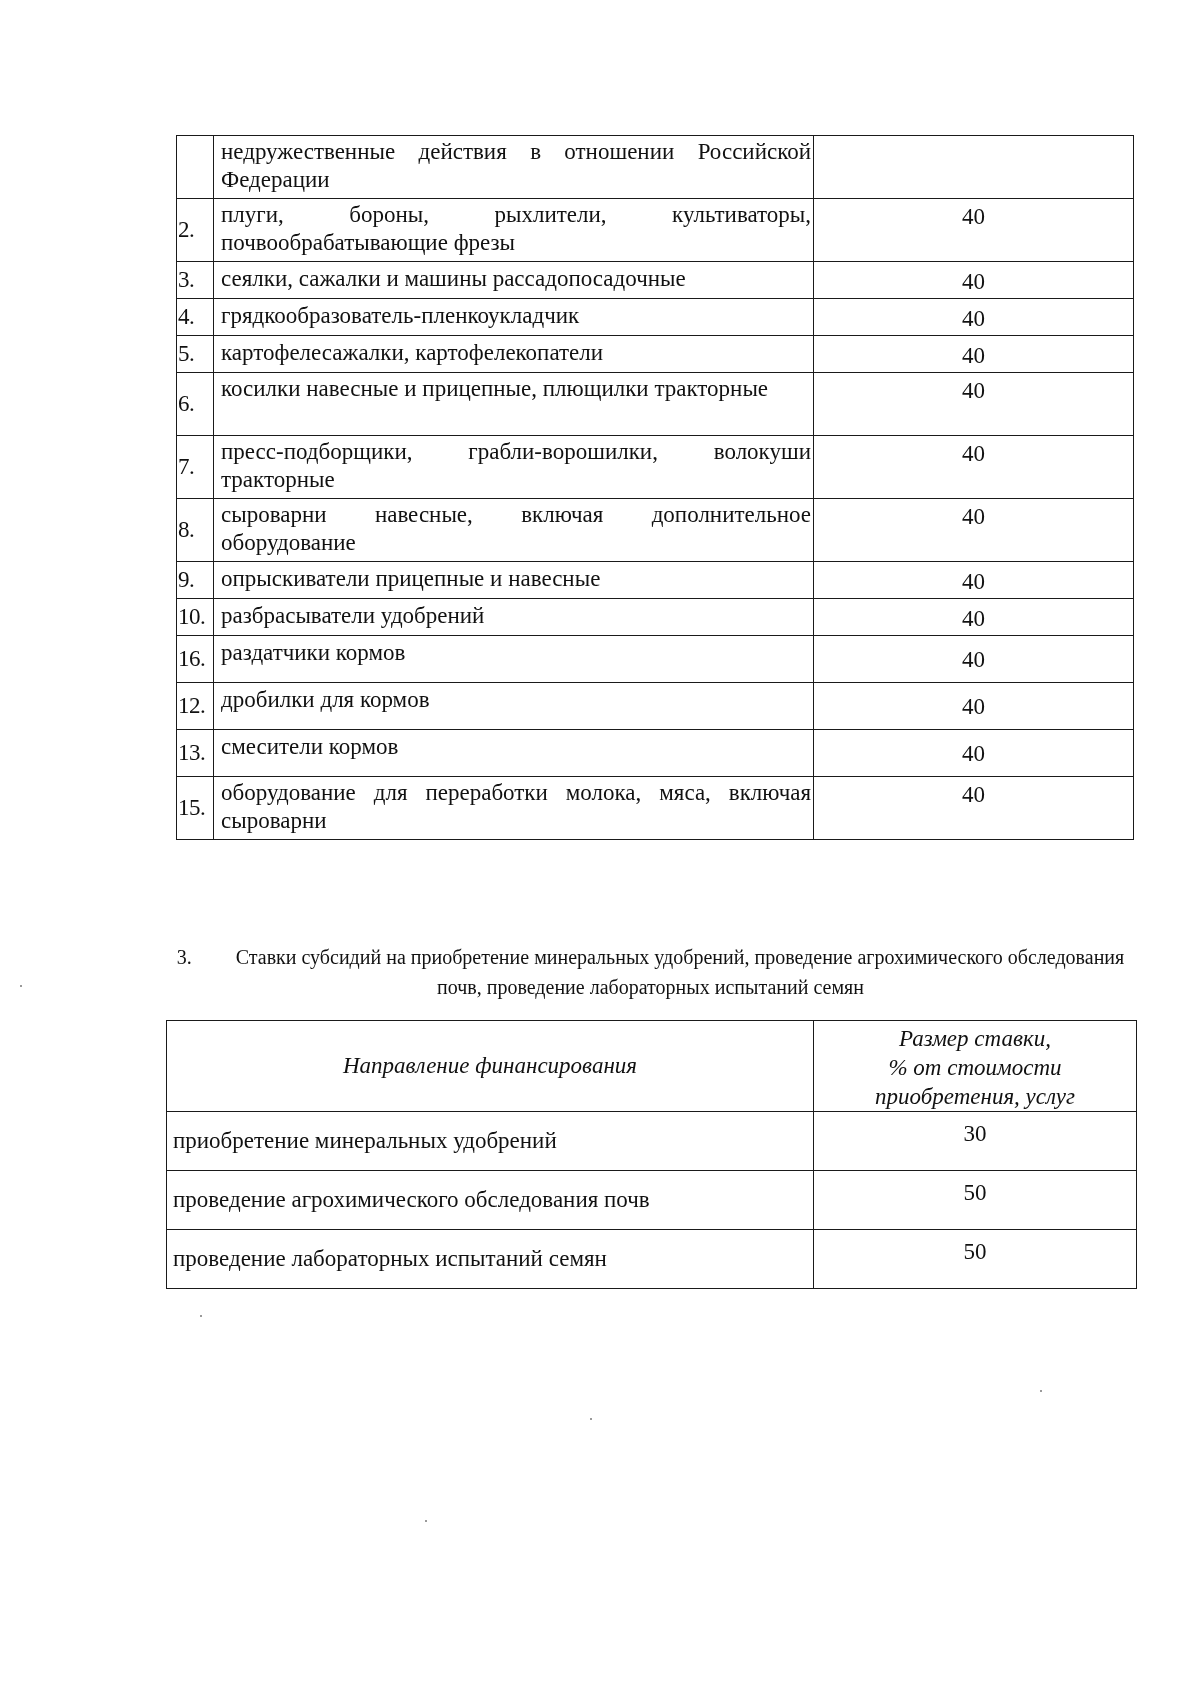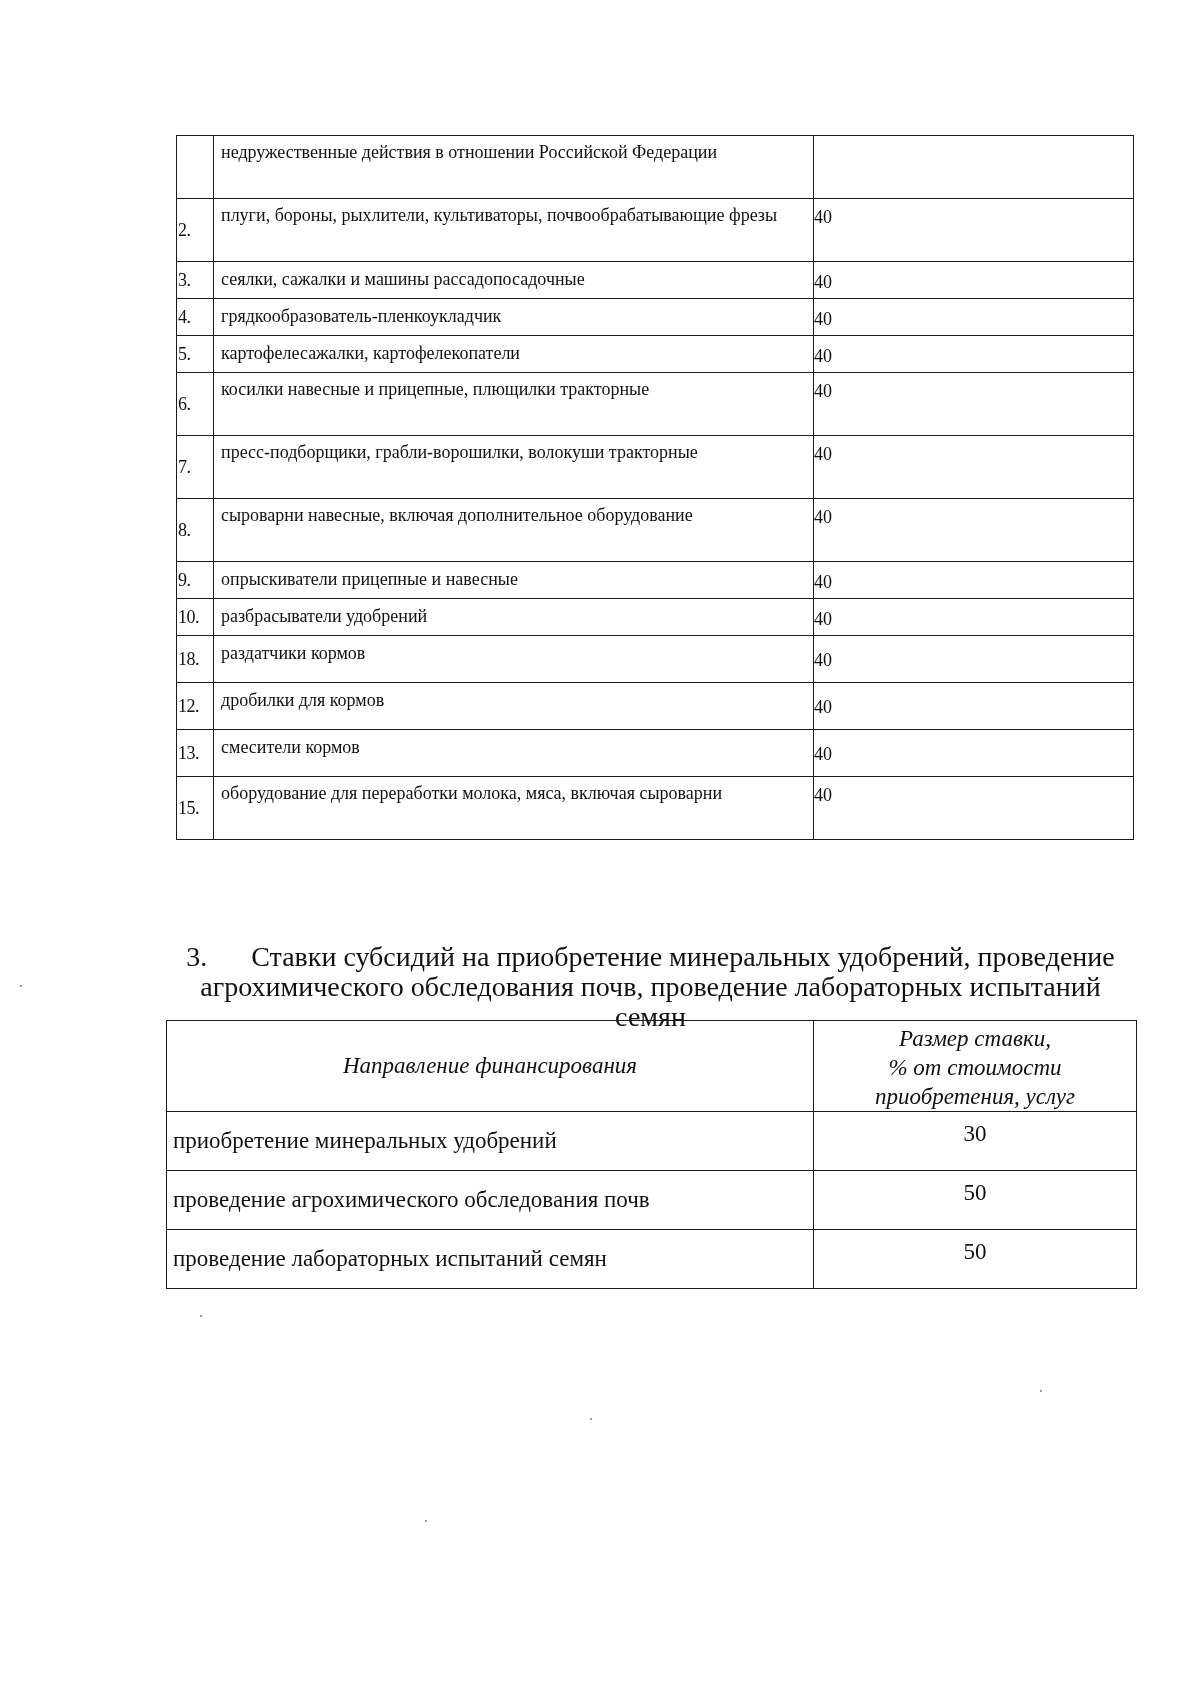--- a/index.html
+++ b/index.html
@@ -23,21 +23,21 @@
     }
 
     
     .t1 {
       position: absolute;
       left: 176px;
       top: 135px;
       width: 957px;
       border-collapse: collapse;
       table-layout: fixed;
-      font-size: 18px;
+      font-size: 23px;
       line-height: 28px;
     }
     .t1 col.c-num { width: 37px; }
     .t1 col.c-name { width: 600px; }
     .t1 col.c-val { width: 320px; }
     .t1 td {
       border: 1.6px solid #1a1a1a;
       padding: 0;
       vertical-align: top;
     }
@@ -49,35 +49,36 @@
     }
     .t1 td.name {
       padding: 2px 2px 2px 7px;
       text-align: justify;
       text-align-last: left;
     }
     .t1 td.name.one {
       padding-top: 3px;
     }
     .t1 td.val {
+      text-align: center;
       padding-top: 4px;
     }
     .t1 tr.h1 td { height: 30px; }
     .t1 tr.h2 td { height: 58px; }
     .t1 tr.h1 td.val { padding-top: 6px; }
     .t1 tr.tall1 td { height: 36px; }
     .t1 tr.tall1 td.val { padding-top: 10px; }
 
     
     .section-heading {
       position: absolute;
       left: 166px;
       top: 942px;
       width: 969px;
-      font-size: 28px;
+      font-size: 20px;
       line-height: 30px;
       text-align: center;
     }
     .section-heading .num {
       display: inline-block;
       margin-right: 44px;
     }
 
     
     .t2 {
@@ -182,21 +183,21 @@
         <td class="num">9.</td>
         <td class="name one">опрыскиватели прицепные и навесные</td>
         <td class="val">40</td>
       </tr>
       <tr class="h1">
         <td class="num">10.</td>
         <td class="name one">разбрасыватели удобрений</td>
         <td class="val">40</td>
       </tr>
       <tr class="tall1">
-        <td class="num">18.</td>
+        <td class="num">16.</td>
         <td class="name one">раздатчики кормов</td>
         <td class="val">40</td>
       </tr>
       <tr class="tall1">
         <td class="num">12.</td>
         <td class="name one">дробилки для кормов</td>
         <td class="val">40</td>
       </tr>
       <tr class="tall1">
         <td class="num">13.</td>

